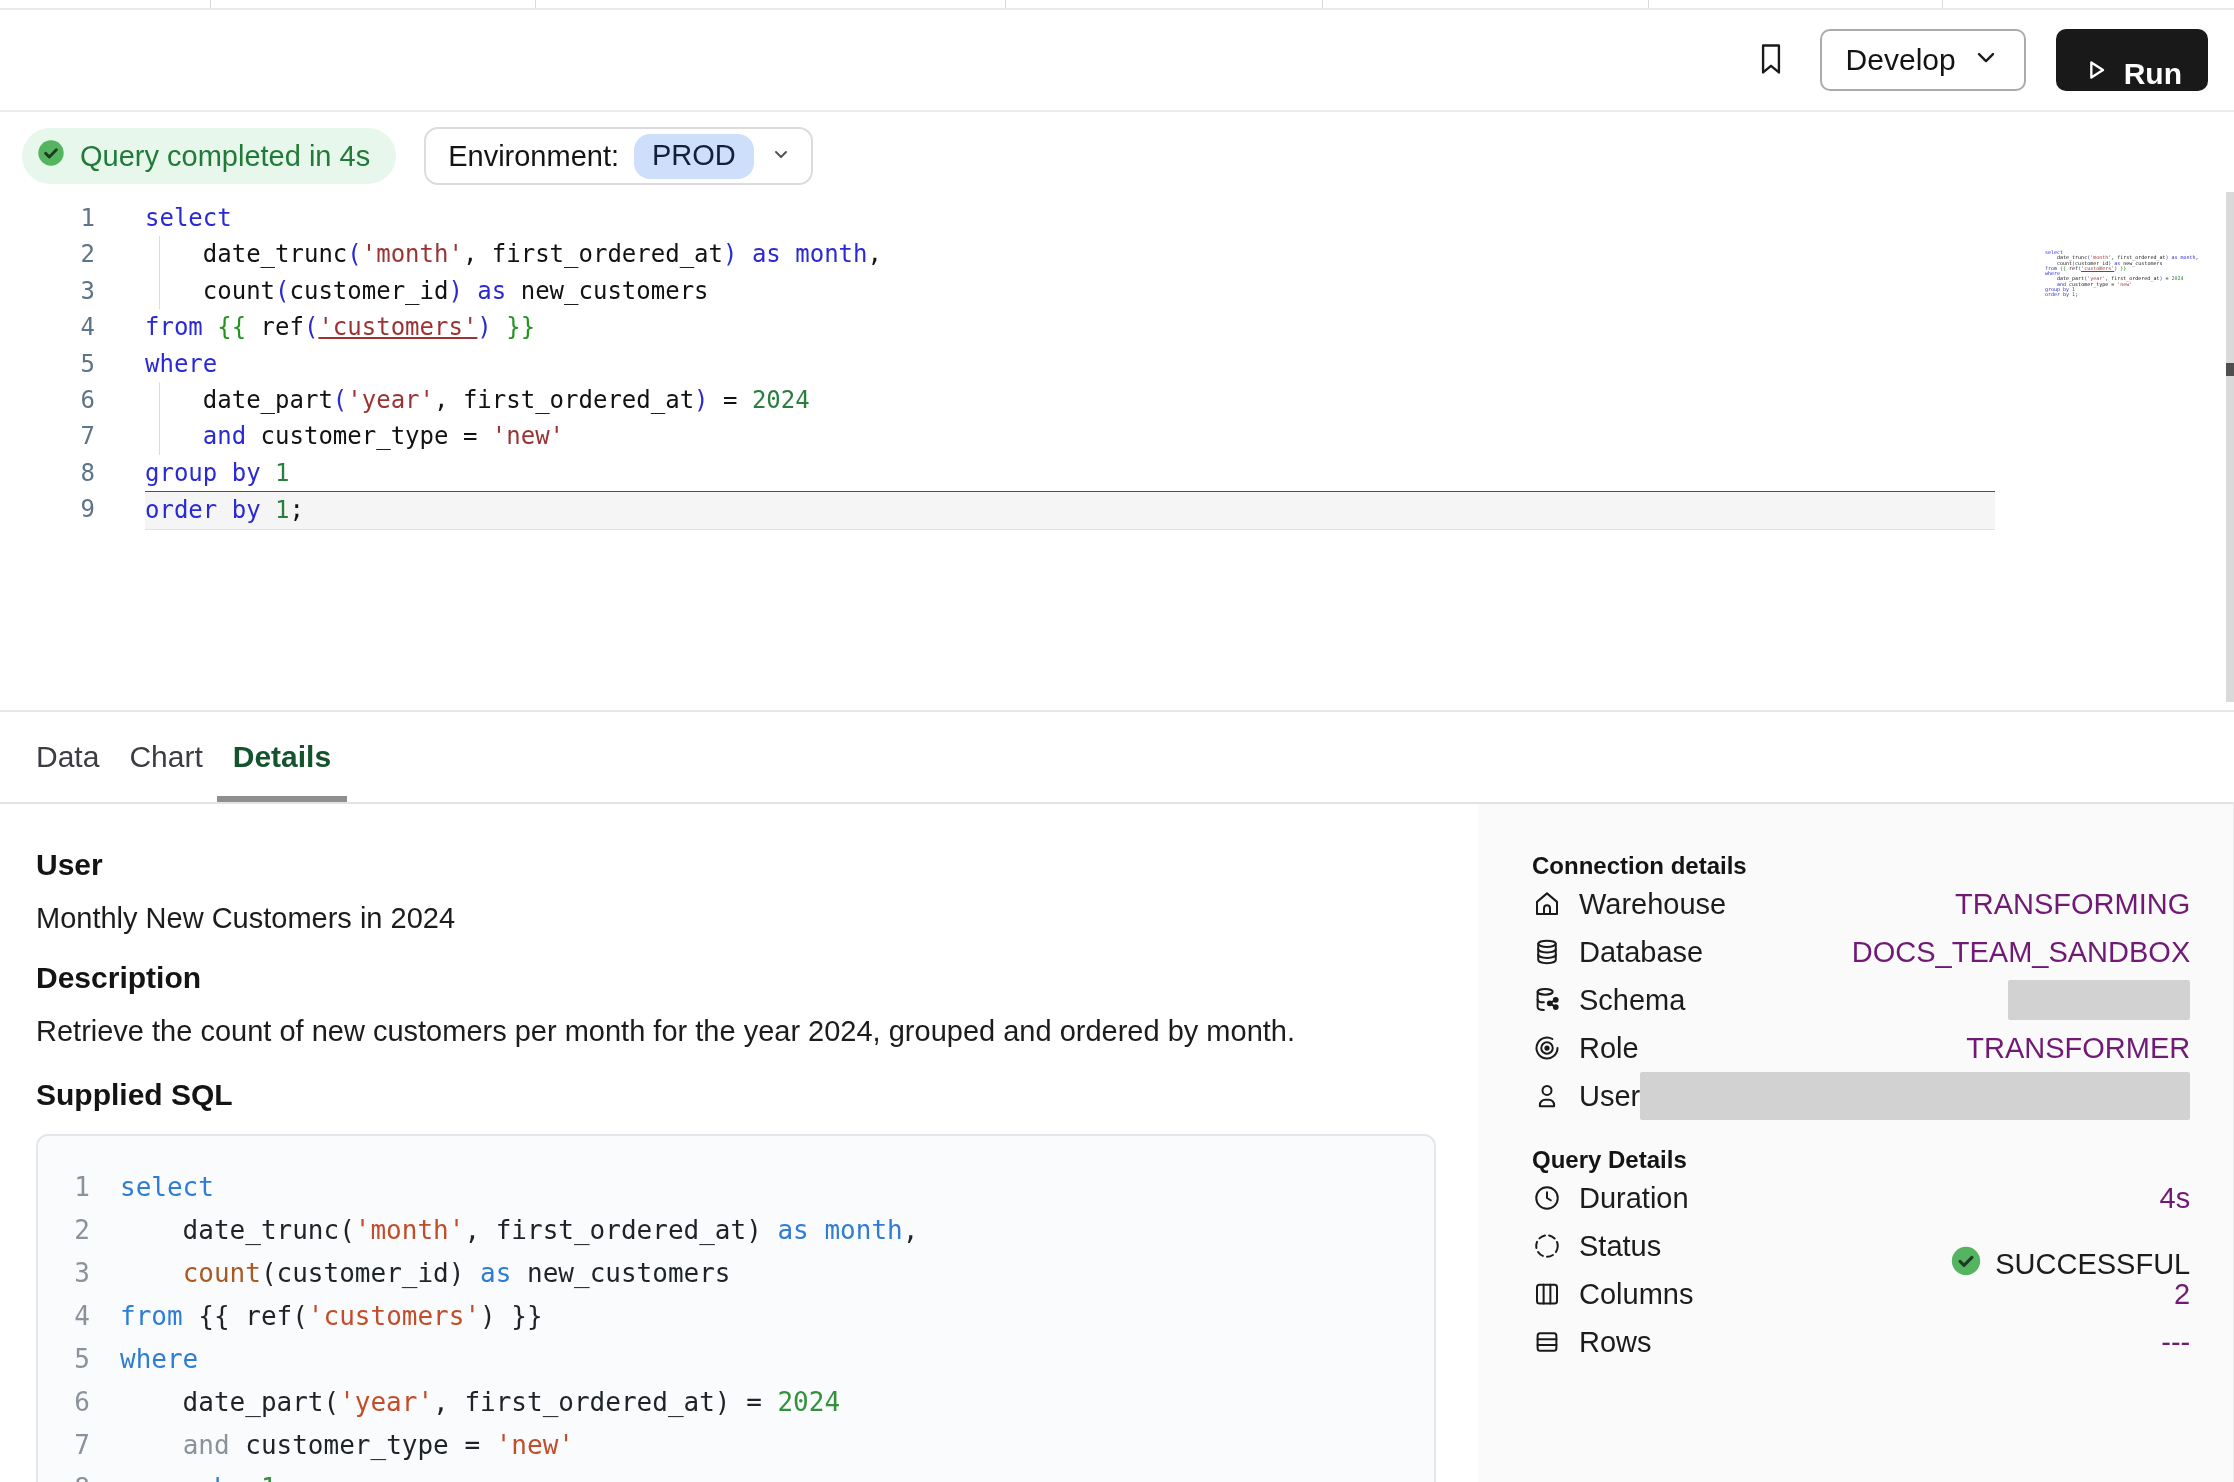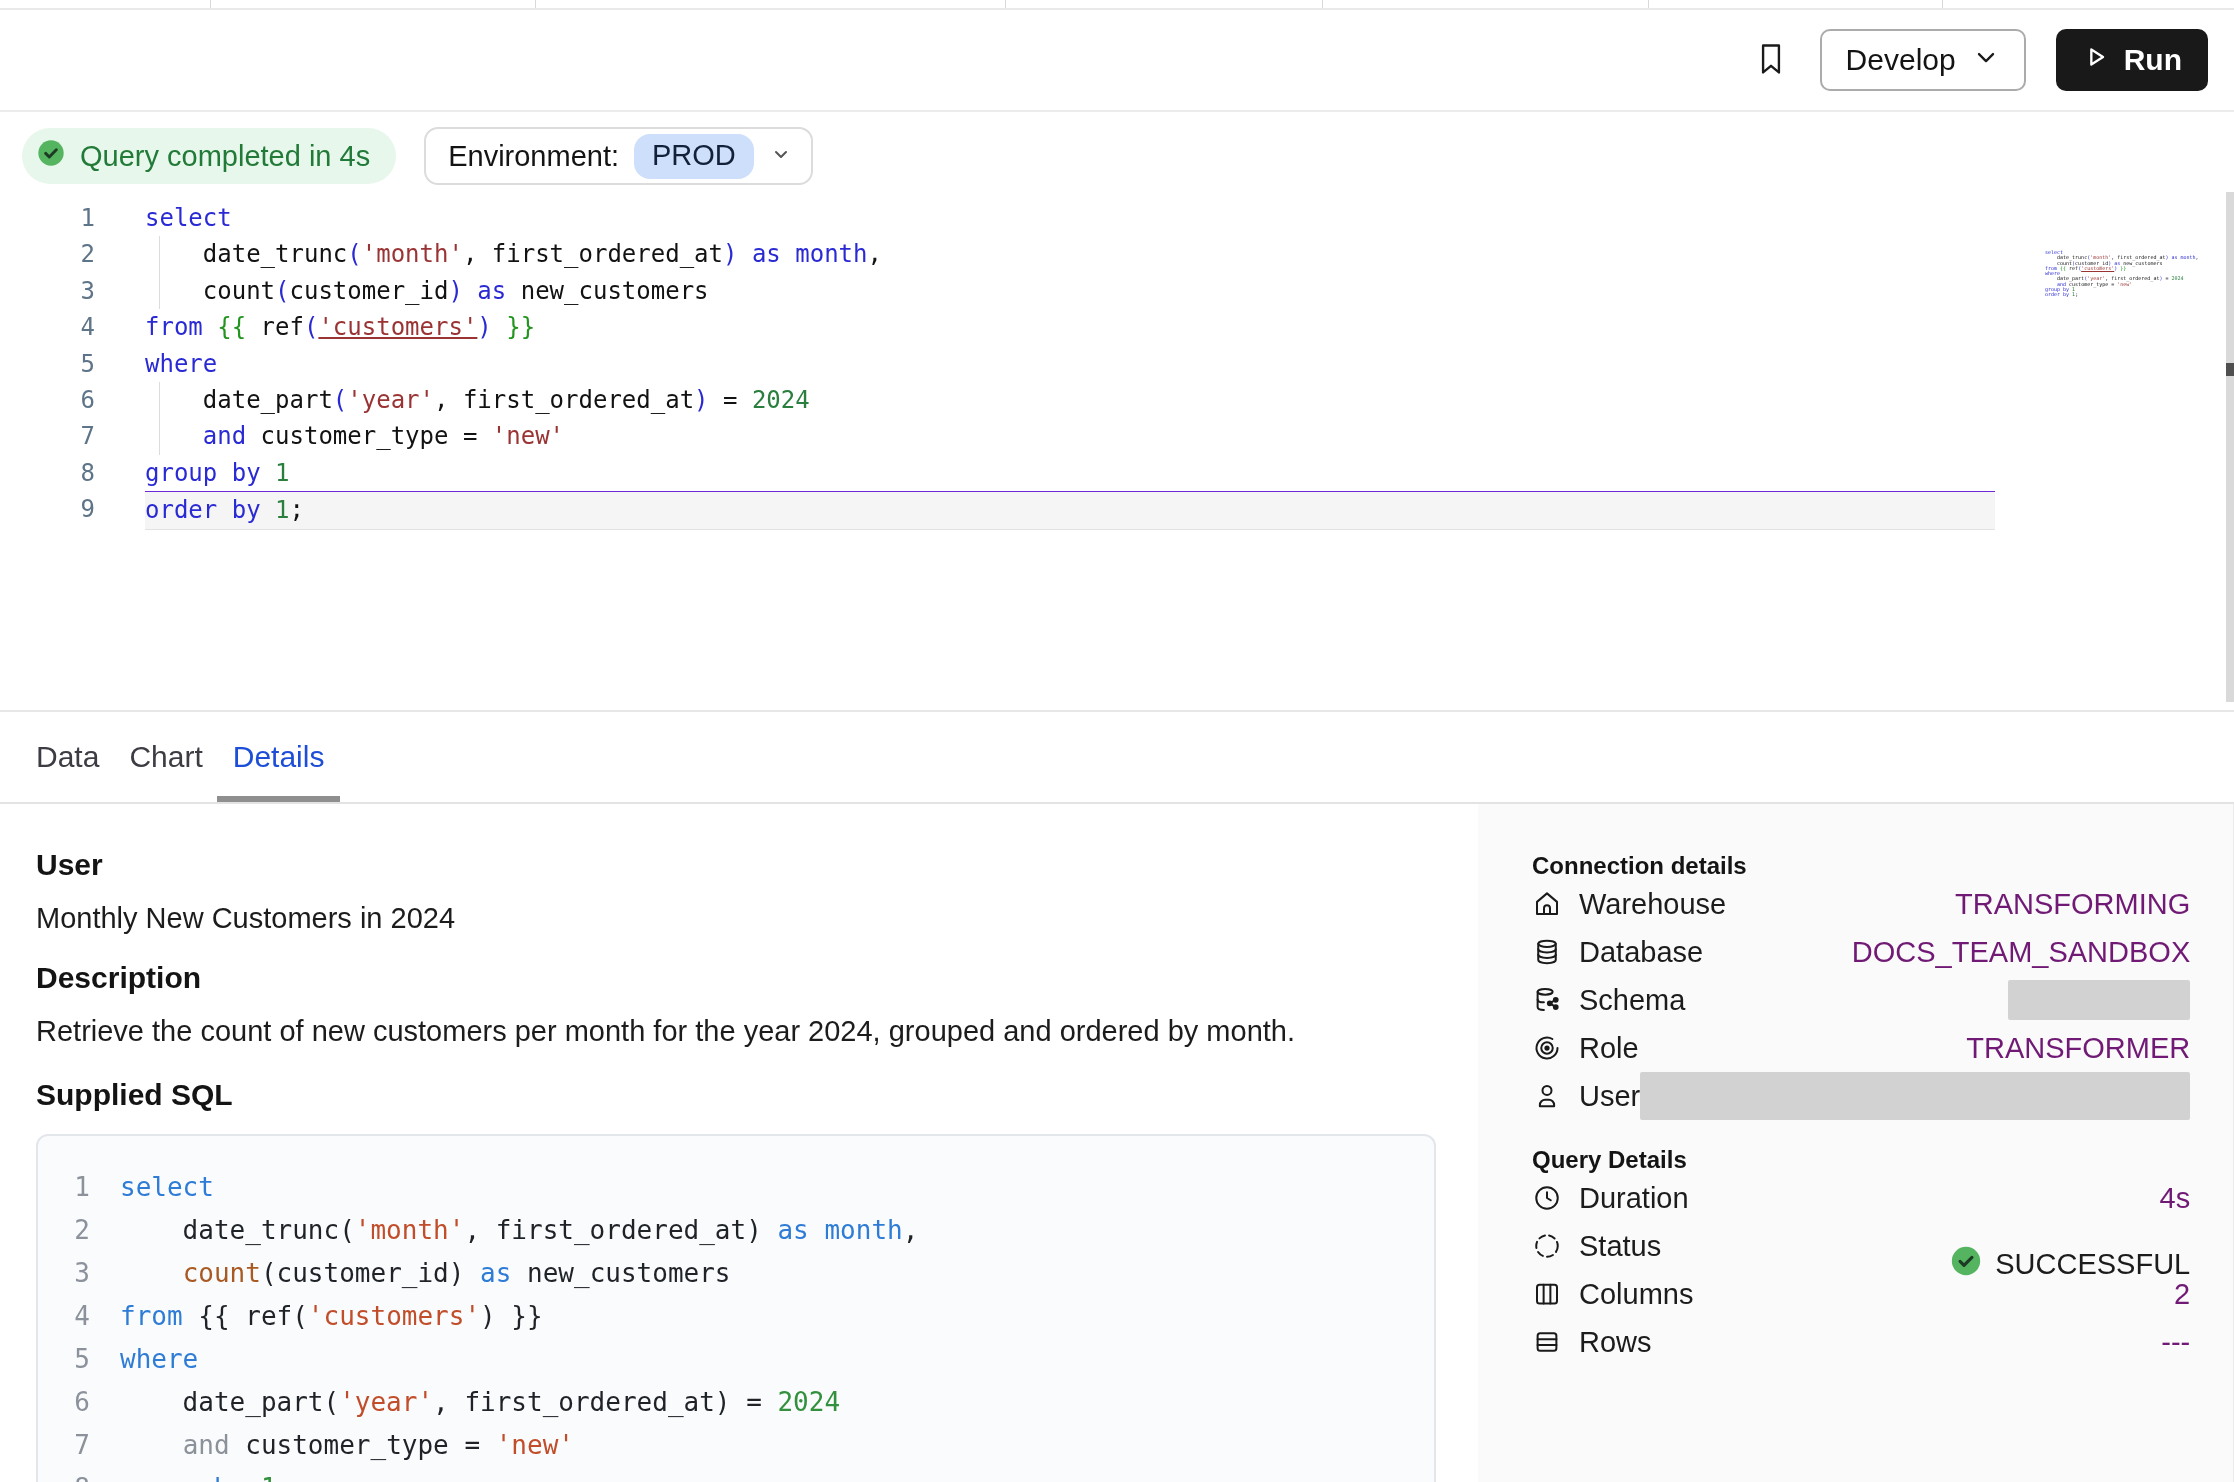--- a/index.html
+++ b/index.html
@@ -11,21 +11,21 @@
   .top-strip { position:relative; height:10px; background:#fff; border-bottom:2px solid #e9e9e9; }
   .top-strip .seg-div { position:absolute; top:0; width:1px; height:8px; background:#d9d9d9; }
 
   
   .header { height:102px; border-bottom:2px solid #ececec; display:flex; align-items:center;
     justify-content:flex-end; gap:30px; padding-right:26px; background:#fff; }
   .icon-btn { background:none; border:none; cursor:pointer; display:flex; align-items:center; }
   .btn { display:flex; align-items:center; height:62px; border-radius:10px; font-size:30px;
     font-family:"Liberation Sans", sans-serif; cursor:pointer; }
   .btn-develop { background:#fff; border:2px solid #ababab; color:#141414; padding:0 24px; gap:16px; font-weight:500; }
-  .btn-run { background:var(--run-bg,#191919); border:none; color:#fff; padding:0 26px; gap:14px; font-weight:600; }
+  .btn-run { background:var(--run-bg,#191919); border:none; color:#fff; padding:0 26px; gap:14px; font-weight:600;align-items:flex-end; }
 
   
   .status-row { height:88px; display:flex; align-items:center; padding-left:22px; background:#fff; }
   .badge-success { display:inline-flex; align-items:center; gap:13px; height:56px; padding:0 26px 0 13px;
     border-radius:28px; background:var(--badge-bg,#e7f7eb); color:var(--badge-text,#217a38);
     font-size:29px; font-weight:500; }
   .env-select { display:inline-flex; align-items:center; gap:15px; height:58px; margin-left:28px;
     padding:0 18px 0 22px; border:2px solid #dcdcdc; border-radius:14px; background:#fff; cursor:pointer; }
   .env-label { font-size:29px; color:#141414; font-weight:500; }
   .env-pill { background:var(--prod-bg,#cddffa); color:#13203a; font-size:29px; font-weight:500;
@@ -46,21 +46,21 @@
   .minimap { position:absolute; top:-6px; left:1995px; width:180px; white-space:pre; }
   .minimap .cl { line-height:5.3px; }
   .minimap .cc { font-size:5px; white-space:pre; }
   .ed-scrollbar { position:absolute; top:-8px; right:0; width:8px; height:510px; background:#d9d9d9; }
   .ed-scrollbar .thumb { position:absolute; top:171px; left:0; width:8px; height:13px; background:#4f4f4f; }
 
   
   .tabbar { height:92px; border-bottom:2px solid #e3e3e3; display:flex; align-items:stretch;
     gap:30px; padding-left:36px; background:#fff; }
   .tab { position:relative; display:flex; align-items:center; font-size:30px; color:#3c3c43; cursor:pointer; }
-  .tab.active { color:#1d4ed8; font-weight:400; }
+  .tab.active { color:#14532d; font-weight:700; }
   .tab.active::after { content:''; position:absolute; left:-16px; right:-16px; bottom:0; height:6px; background:#8f8f8f; }
 
   
   .details { display:flex; height:678px; }
   .details-left { flex:0 0 1478px; background:#fff; padding:0 40px 0 36px; }
   .h-sec { font-size:30px; font-weight:700; color:#141414; }
   .t-body { font-size:29px; color:#1c1c1c; }
   .mt-title { margin-top:44px; } .mt-val { margin-top:20px; }
   .mt-desc-h { margin-top:24px; } .mt-sql-h { margin-top:18px; }
 

